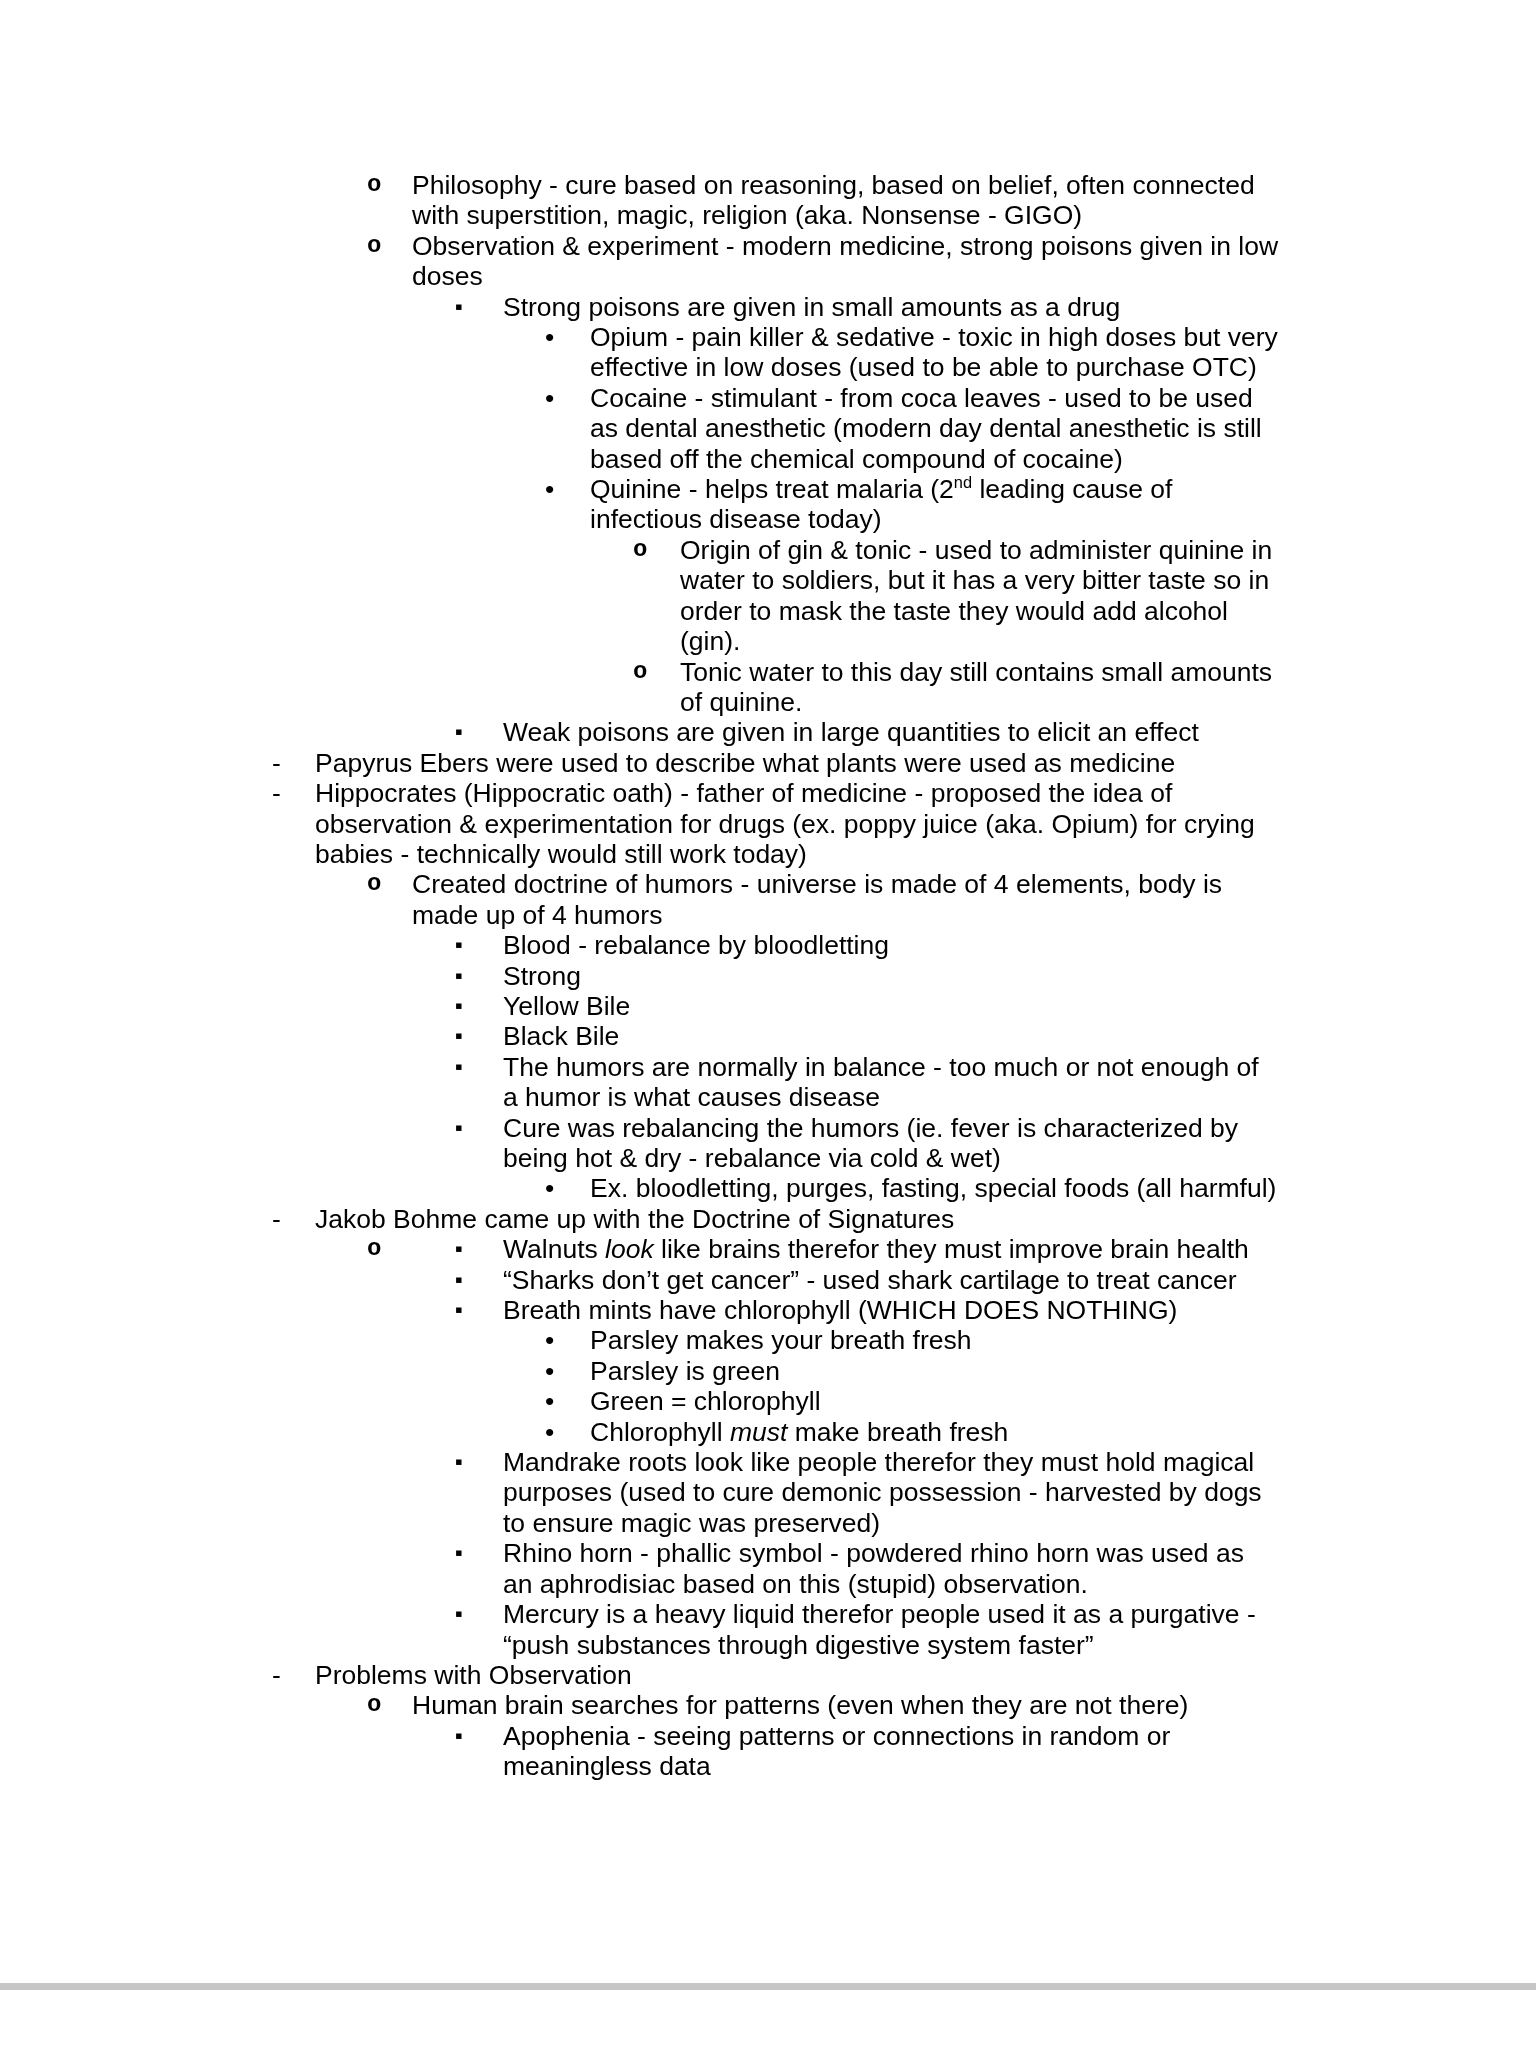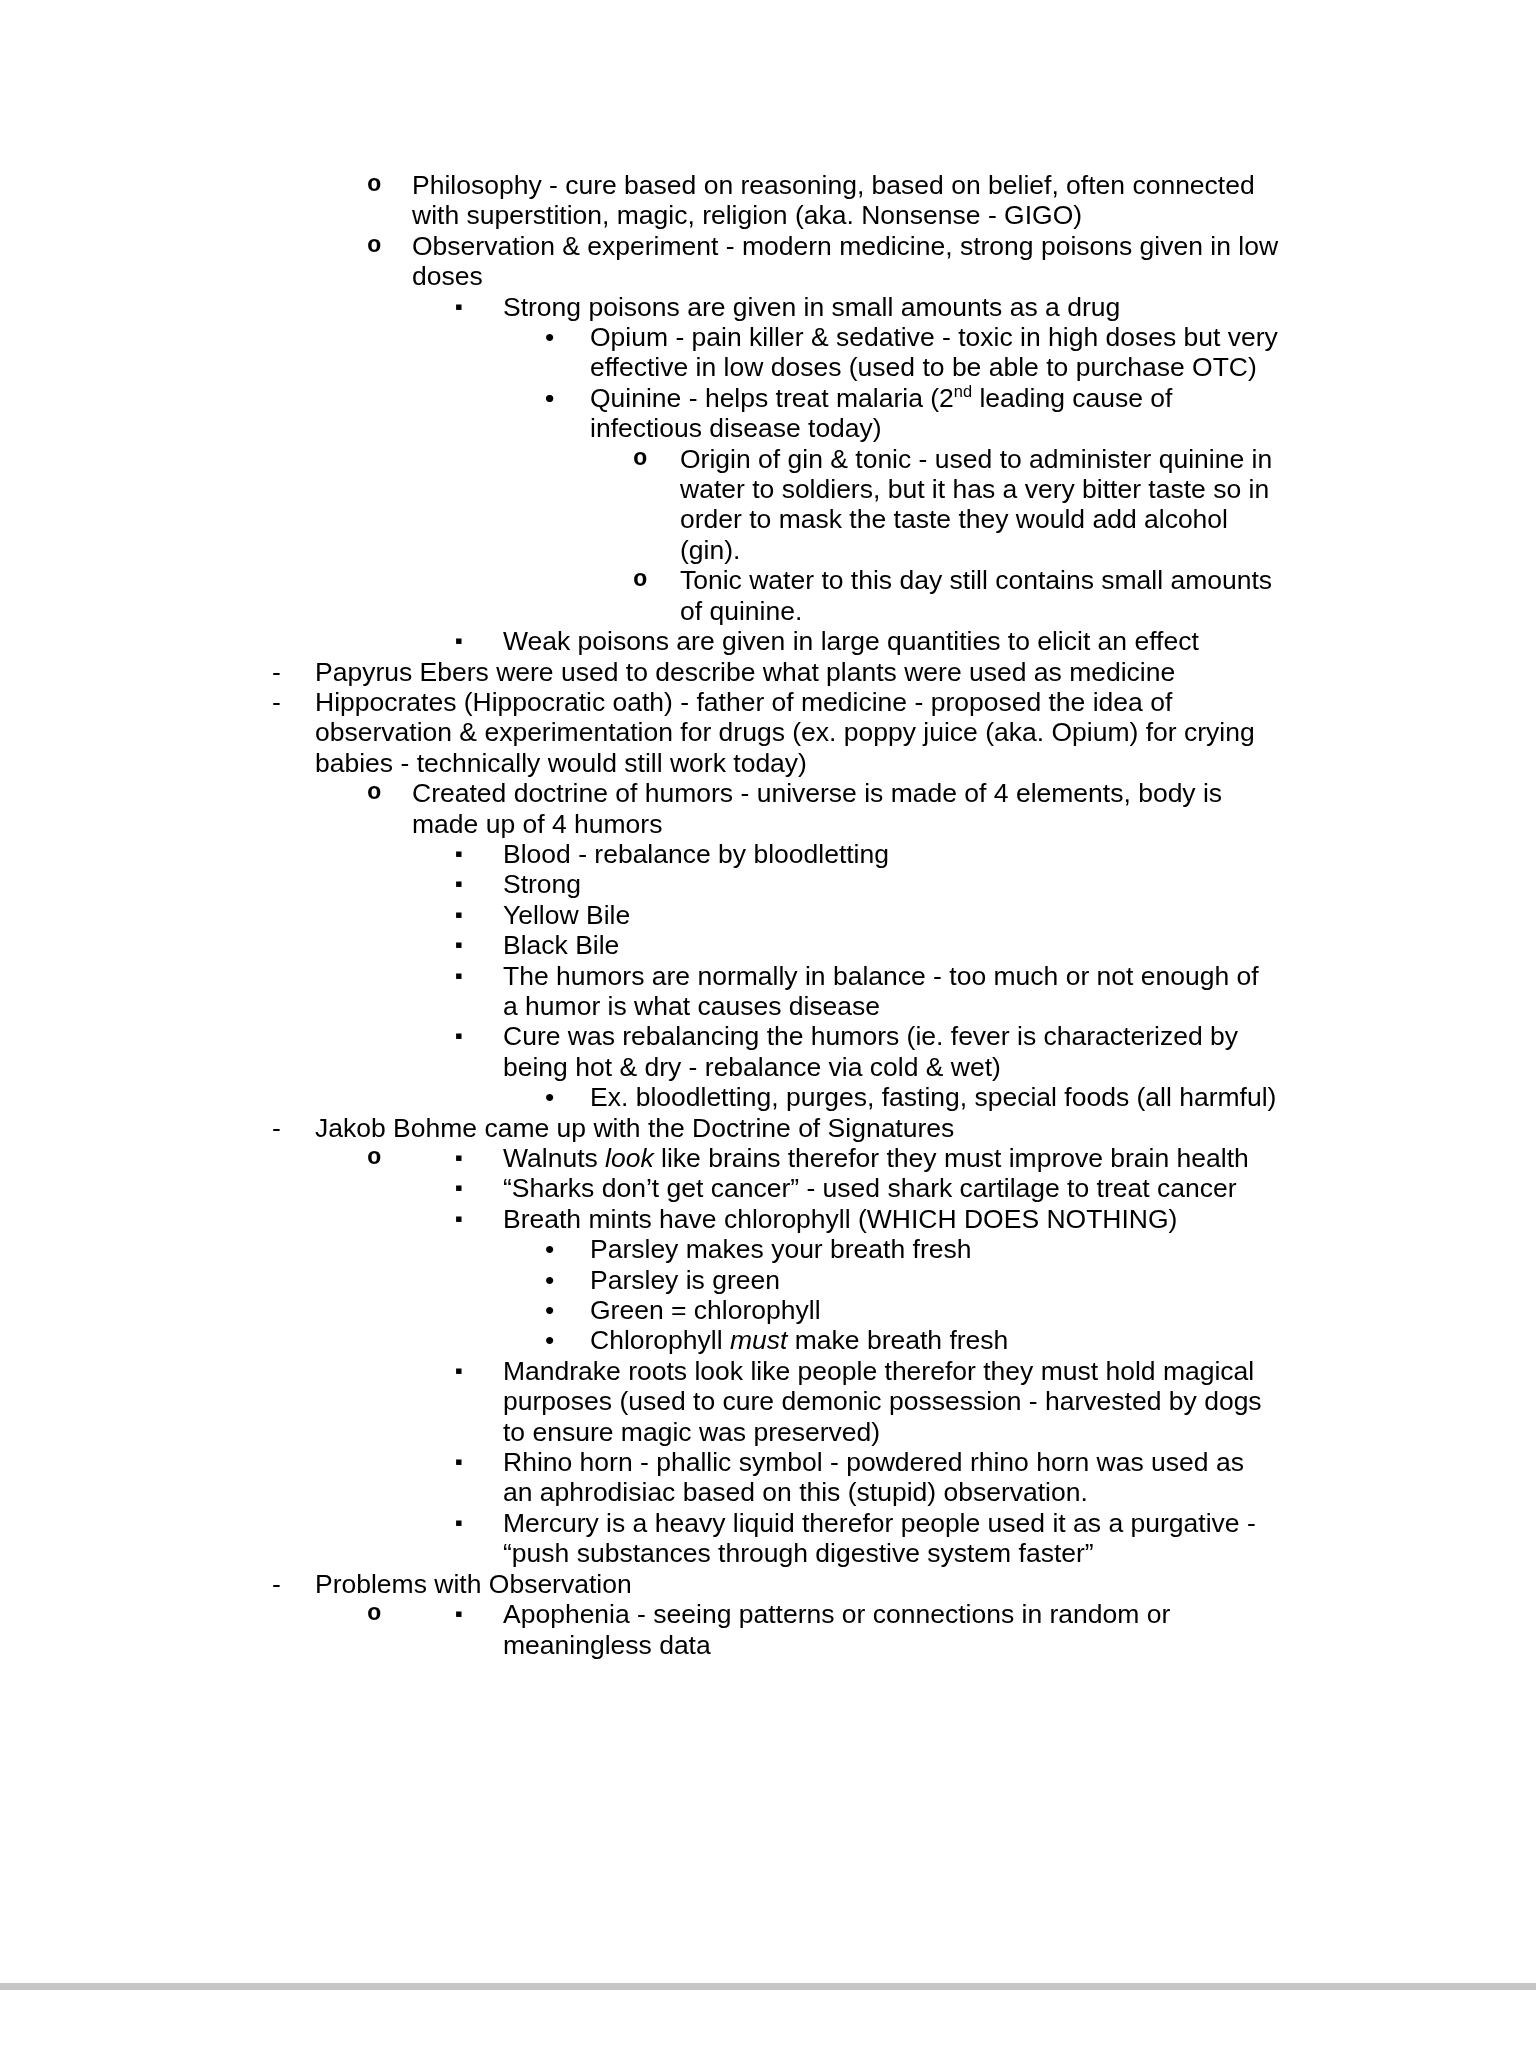--- a/index.html
+++ b/index.html
@@ -57,21 +57,21 @@
 </style>
 </head>
 <body>
 
 <div id="page" style="background: rgb(255, 255, 255);">
   <div id="doc" style="color: rgb(0, 0, 0);">
       <div class="item lv2"><span class="bullet b-mono">o</span><span class="text"><span>Philosophy - cure based on reasoning, based on belief, often connected with superstition, magic, religion (aka. Nonsense - GIGO)</span></span></div>
       <div class="item lv2"><span class="bullet b-mono">o</span><span class="text"><span>Observation &amp; experiment - modern medicine, strong poisons given in low doses</span></span></div>
       <div class="item lv3"><span class="bullet b-sans b-square">▪</span><span class="text"><span>Strong poisons are given in small amounts as a drug</span></span></div>
       <div class="item lv4"><span class="bullet b-sans">•</span><span class="text"><span>Opium - pain killer &amp; sedative - toxic in high doses but very effective in low doses (used to be able to purchase OTC)</span></span></div>
-      <div class="item lv4"><span class="bullet b-sans">•</span></div>
+      <div class="item lv4"><span class="bullet b-sans">•</span><span class="text"><span>Cocaine - stimulant - from coca leaves - used to be used as dental anesthetic (modern day dental anesthetic is still based off the chemical compound of cocaine)</span></span></div>
       <div class="item lv4"><span class="bullet b-sans">•</span><span class="text"><span>Quinine - helps treat malaria (2</span><sup>nd</sup><span> leading cause of infectious disease today)</span></span></div>
       <div class="item lv5"><span class="bullet b-mono">o</span><span class="text"><span>Origin of gin &amp; tonic - used to administer quinine in water to soldiers, but it has a very bitter taste so in order to mask the taste they would add alcohol (gin).</span></span></div>
       <div class="item lv5"><span class="bullet b-mono">o</span><span class="text"><span>Tonic water to this day still contains small amounts of quinine.</span></span></div>
       <div class="item lv3"><span class="bullet b-sans b-square">▪</span><span class="text"><span>Weak poisons are given in large quantities to elicit an effect</span></span></div>
       <div class="item lv1"><span class="bullet b-sans">-</span><span class="text"><span>Papyrus Ebers were used to describe what plants were used as medicine</span></span></div>
       <div class="item lv1"><span class="bullet b-sans">-</span><span class="text"><span>Hippocrates (Hippocratic oath) - father of medicine - proposed the idea of observation &amp; experimentation for drugs (ex. poppy juice (aka. Opium) for crying babies - technically would still work today)</span></span></div>
       <div class="item lv2"><span class="bullet b-mono">o</span><span class="text"><span>Created doctrine of humors - universe is made of 4 elements, body is made up of 4 humors</span></span></div>
       <div class="item lv3"><span class="bullet b-sans b-square">▪</span><span class="text"><span>Blood - rebalance by bloodletting</span></span></div>
       <div class="item lv3"><span class="bullet b-sans b-square">▪</span><span class="text"><span>Strong</span></span></div>
       <div class="item lv3"><span class="bullet b-sans b-square">▪</span><span class="text"><span>Yellow Bile</span></span></div>
@@ -85,17 +85,17 @@
       <div class="item lv3"><span class="bullet b-sans b-square">▪</span><span class="text"><span>“Sharks don’t get cancer” - used shark cartilage to treat cancer</span></span></div>
       <div class="item lv3"><span class="bullet b-sans b-square">▪</span><span class="text"><span>Breath mints have chlorophyll (WHICH DOES NOTHING)</span></span></div>
       <div class="item lv4"><span class="bullet b-sans">•</span><span class="text"><span>Parsley makes your breath fresh</span></span></div>
       <div class="item lv4"><span class="bullet b-sans">•</span><span class="text"><span>Parsley is green</span></span></div>
       <div class="item lv4"><span class="bullet b-sans">•</span><span class="text"><span>Green = chlorophyll</span></span></div>
       <div class="item lv4"><span class="bullet b-sans">•</span><span class="text"><span>Chlorophyll </span><em>must</em><span> make breath fresh</span></span></div>
       <div class="item lv3"><span class="bullet b-sans b-square">▪</span><span class="text"><span>Mandrake roots look like people therefor they must hold magical purposes (used to cure demonic possession - harvested by dogs to ensure magic was preserved)</span></span></div>
       <div class="item lv3"><span class="bullet b-sans b-square">▪</span><span class="text"><span>Rhino horn - phallic symbol - powdered rhino horn was used as an aphrodisiac based on this (stupid) observation.</span></span></div>
       <div class="item lv3"><span class="bullet b-sans b-square">▪</span><span class="text"><span>Mercury is a heavy liquid therefor people used it as a purgative - “push substances through digestive system faster”</span></span></div>
       <div class="item lv1"><span class="bullet b-sans">-</span><span class="text"><span>Problems with Observation</span></span></div>
-      <div class="item lv2"><span class="bullet b-mono">o</span></div>
+      <div class="item lv2"><span class="bullet b-mono">o</span><span class="text"><span>Human brain searches for patterns (even when they are not there)</span></span></div>
       <div class="item lv3"><span class="bullet b-sans b-square">▪</span><span class="text"><span>Apophenia - seeing patterns or connections in random or meaningless data</span></span></div>
     </div>
   <div id="separator" style="background: rgb(198, 198, 198);"></div>
 </div>
 
 </body></html>

